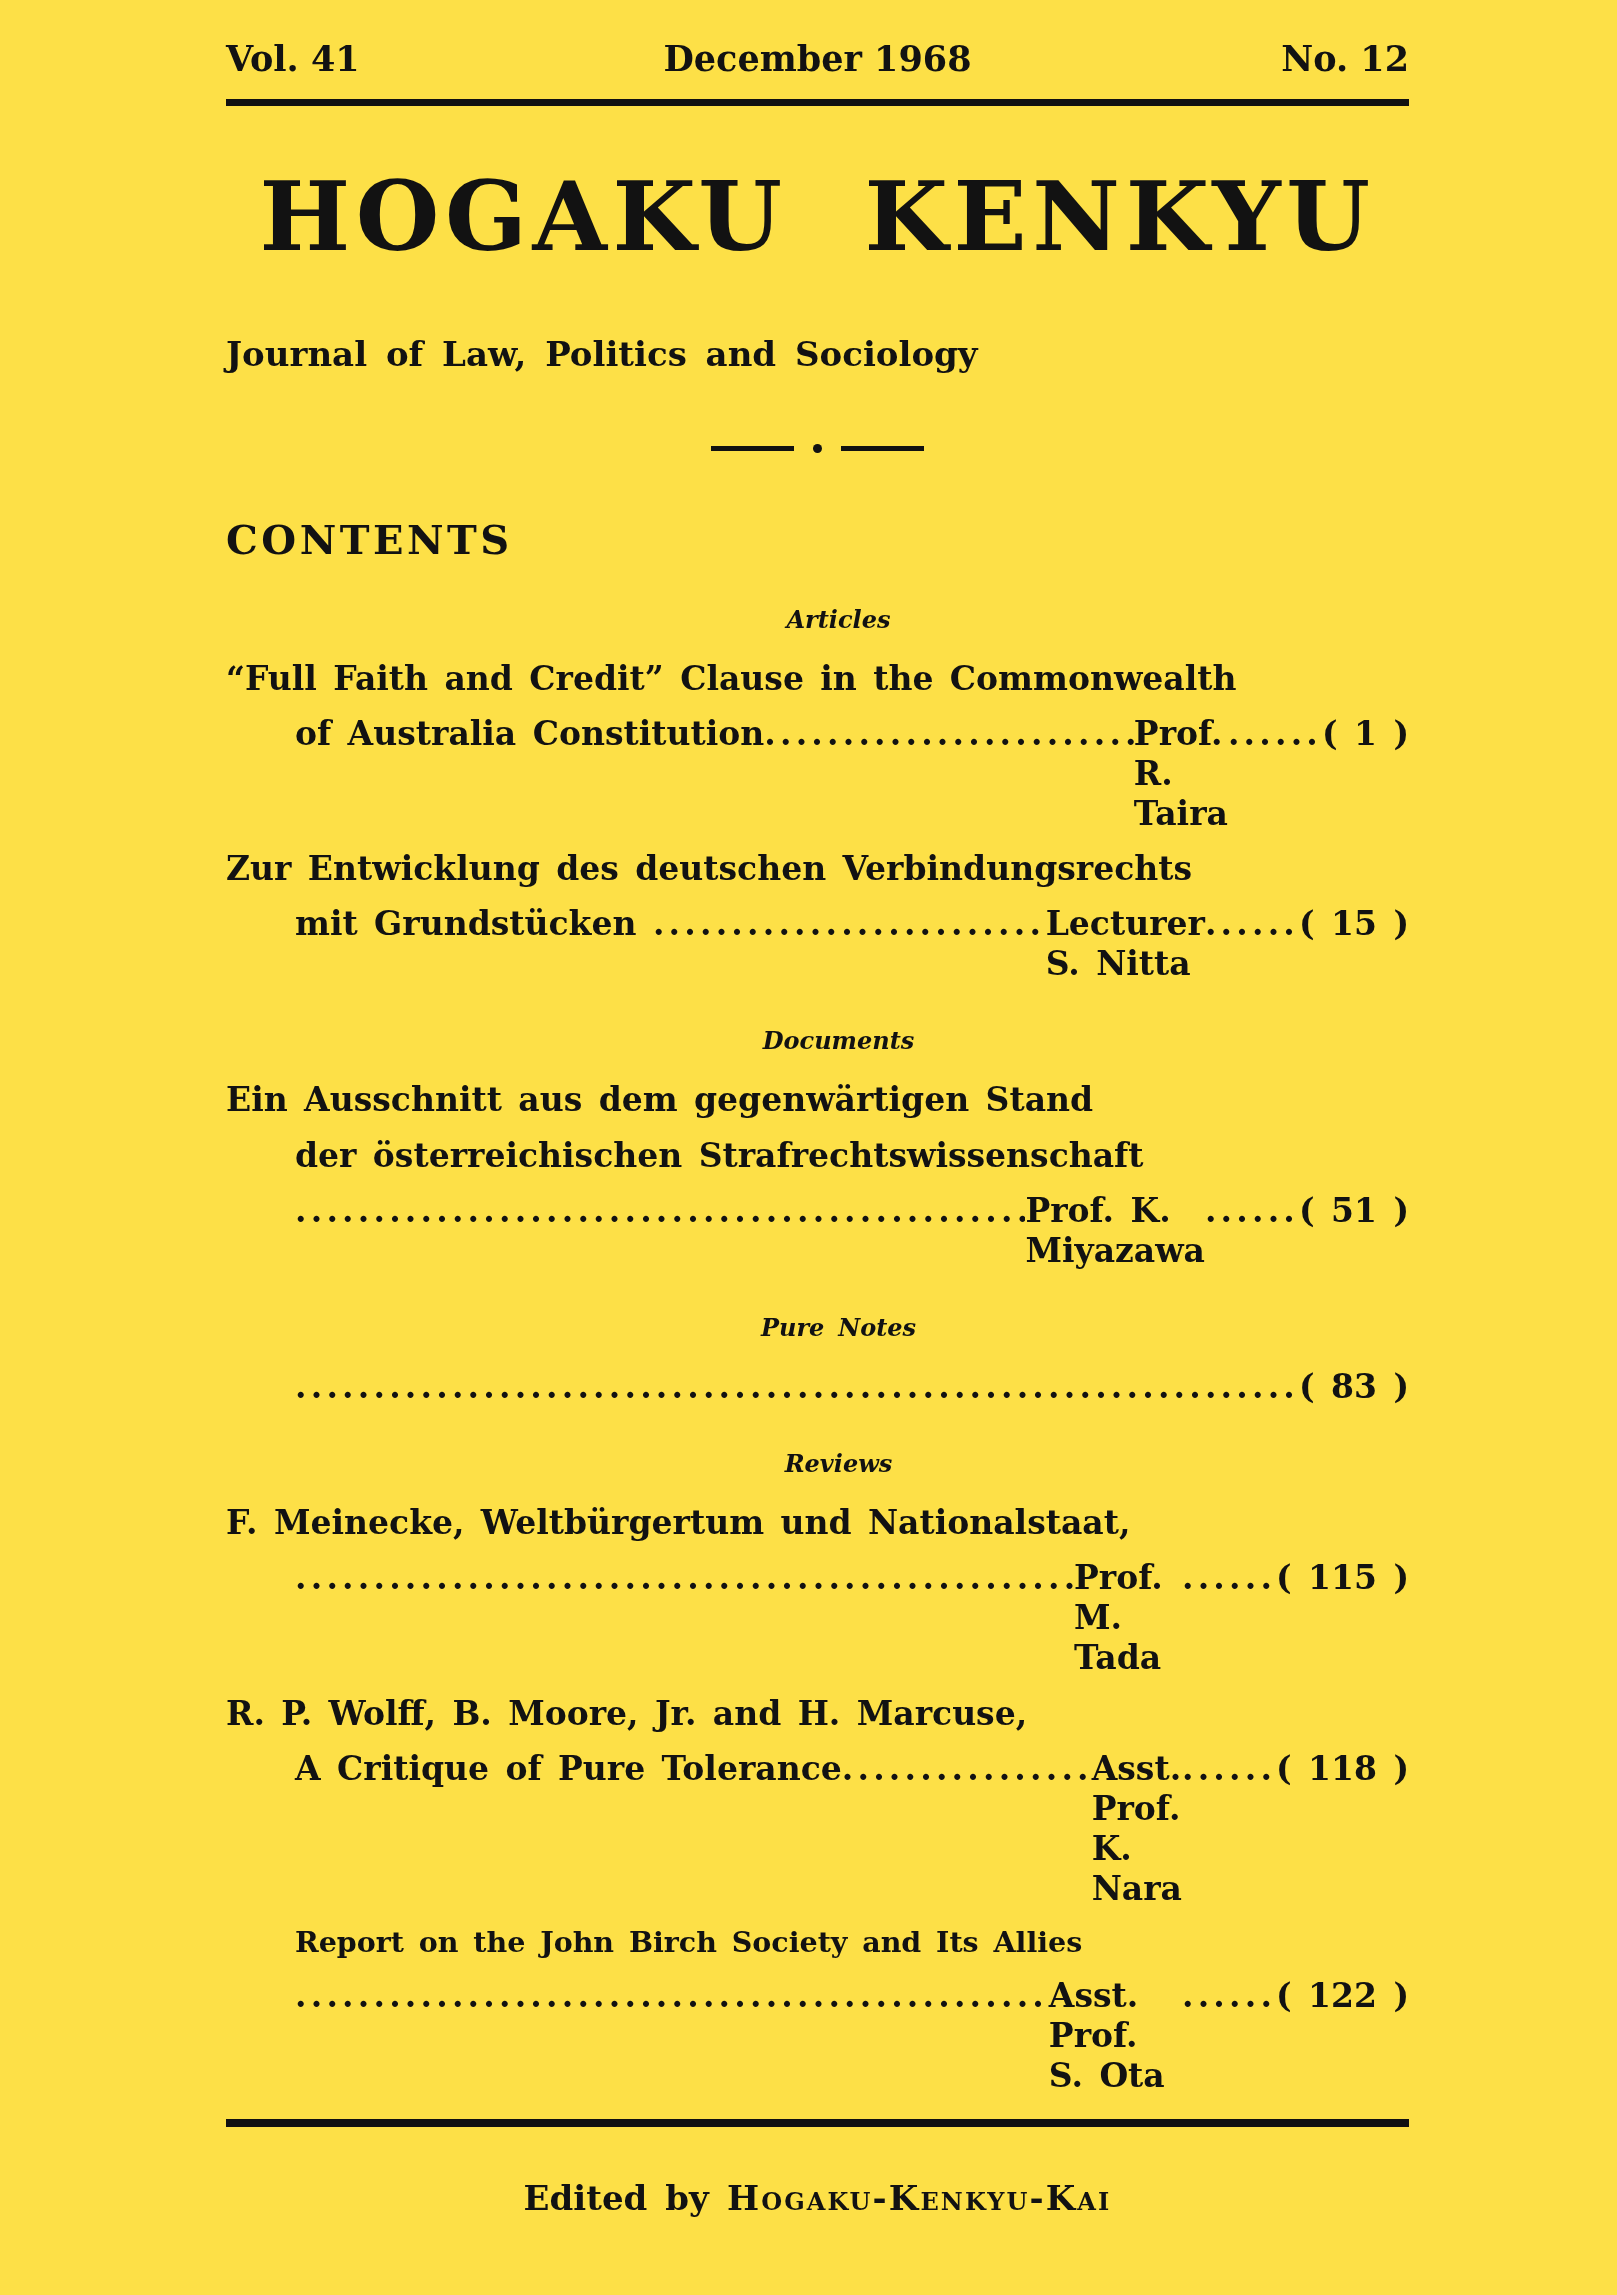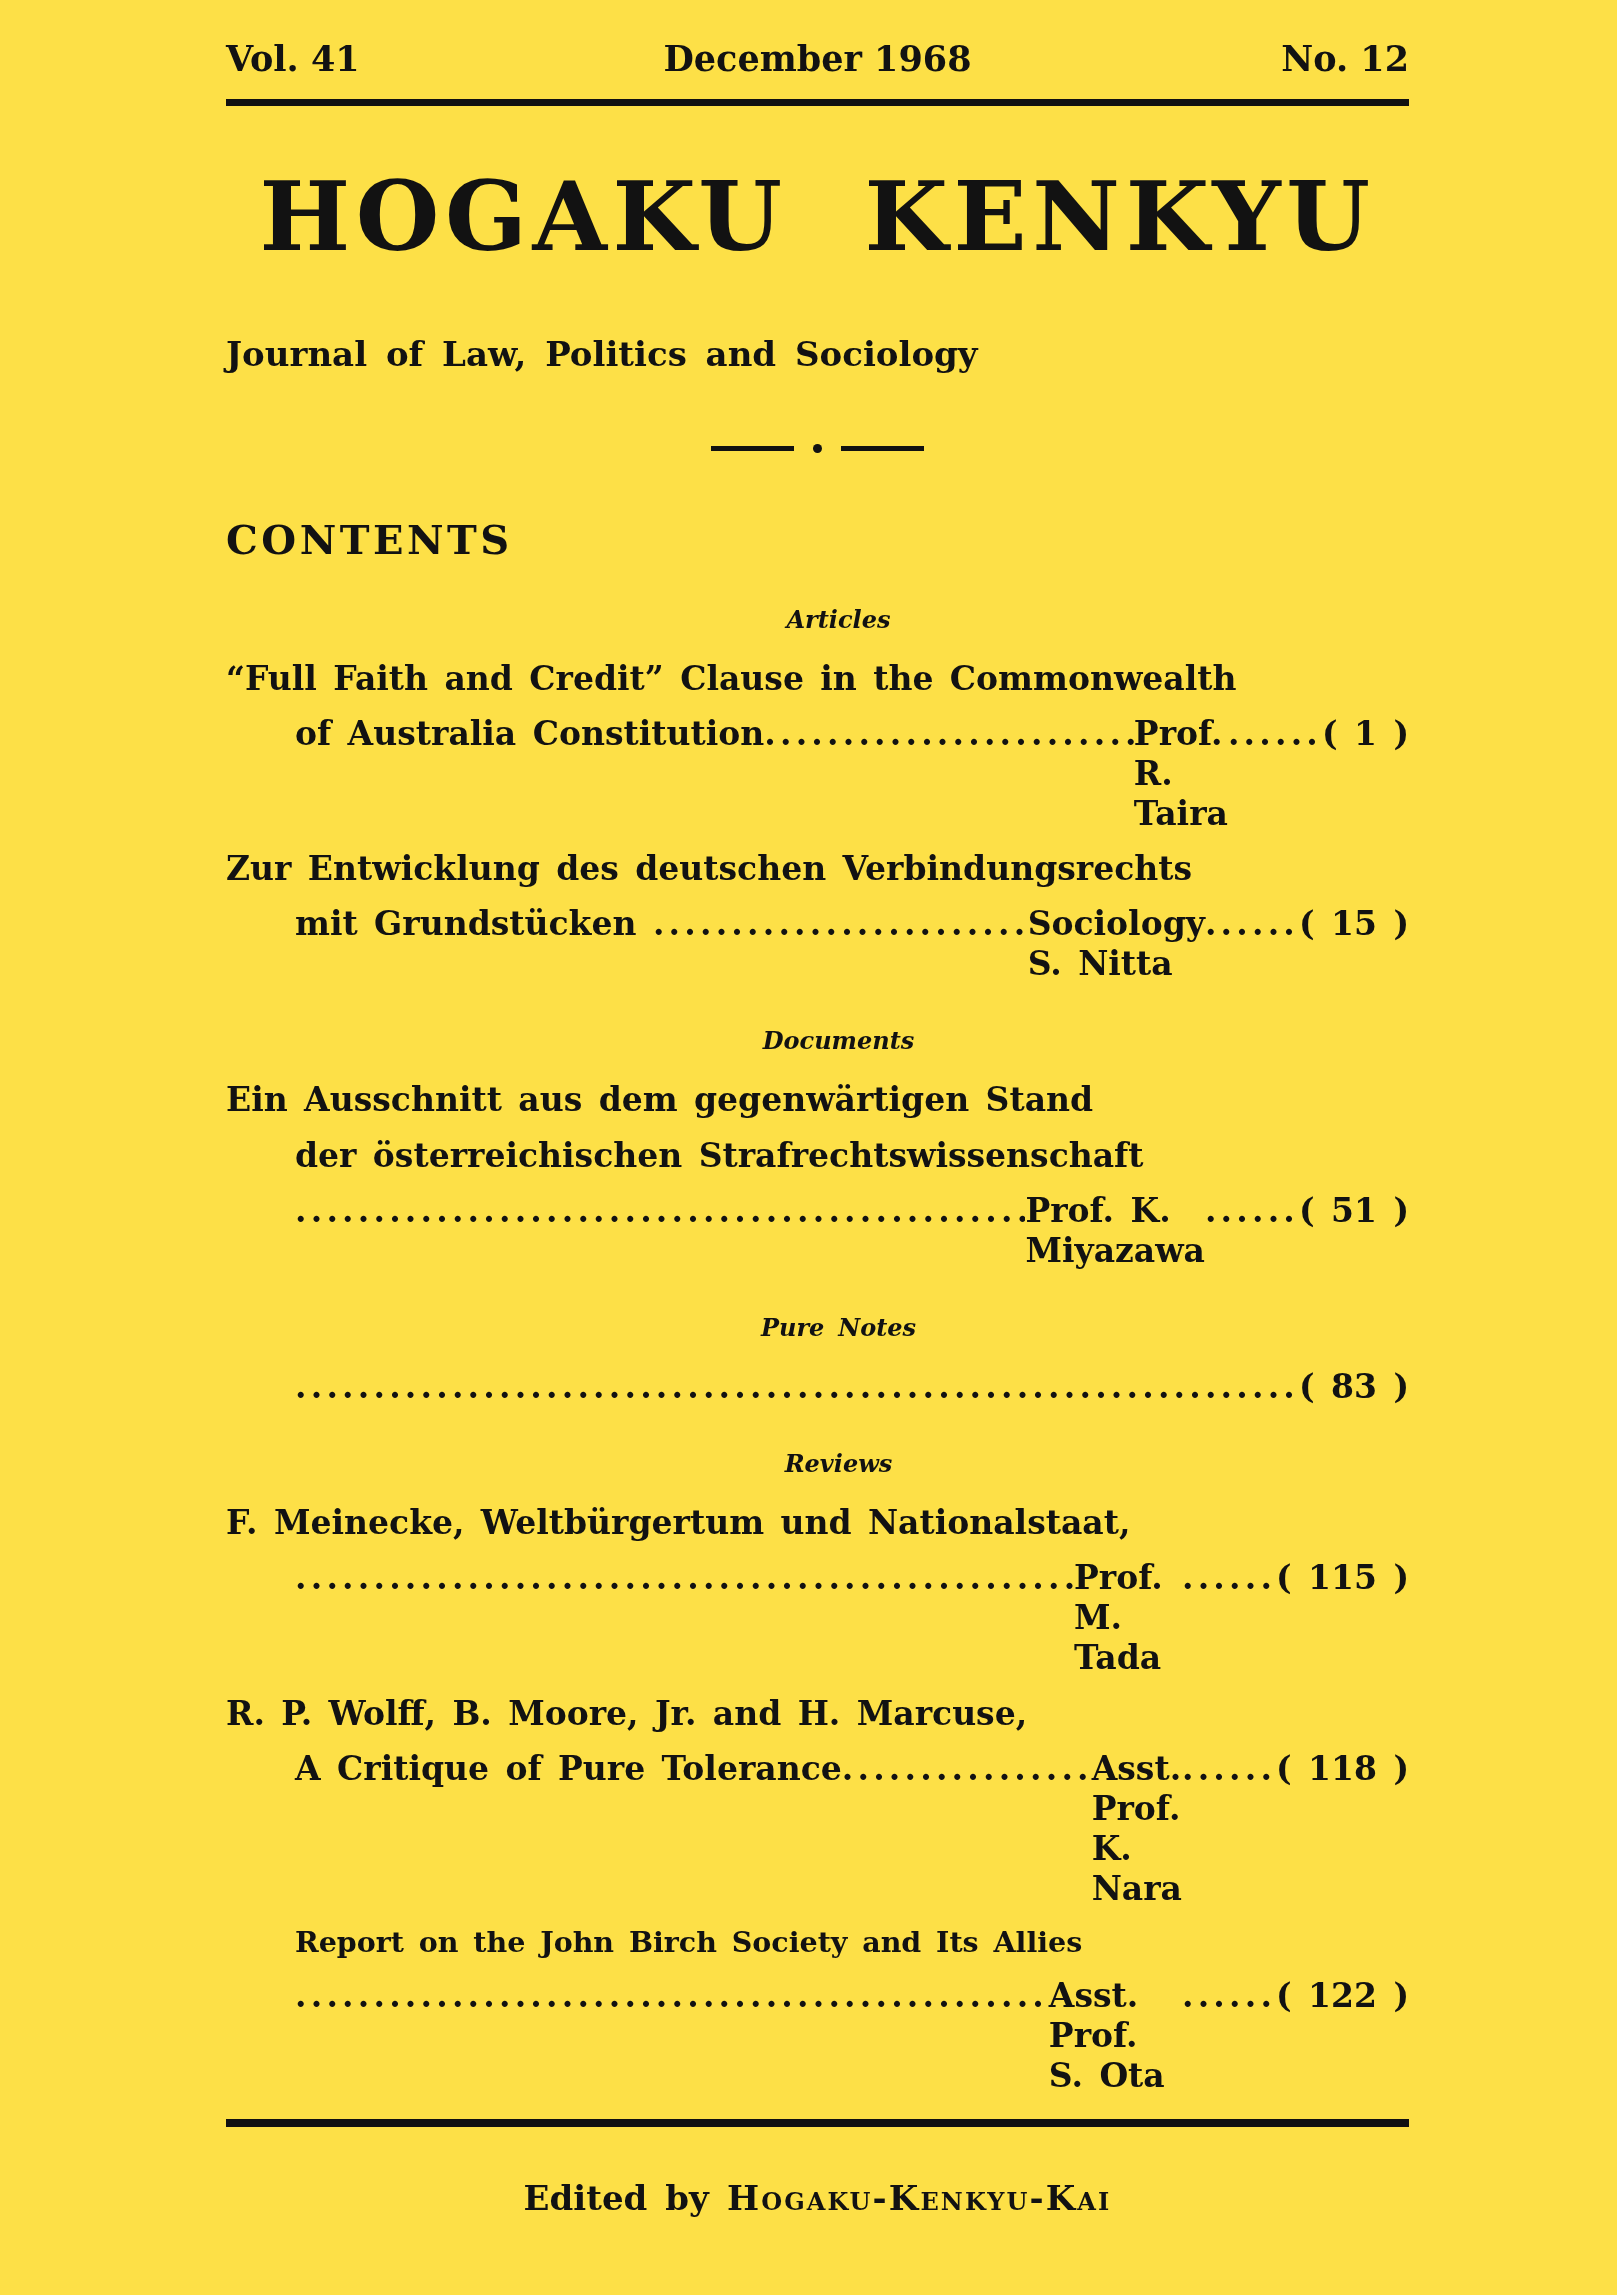--- a/index.html
+++ b/index.html
@@ -71,21 +71,21 @@
       <span class="dotfill"><span>......................................................................................................................</span></span>
       <span class="author">Prof. R. Taira</span>
       <span class="dshort">......</span>
       <span class="pageno">( 1 )</span>
     </div>
 
     <div class="line">Zur Entwicklung des deutschen Verbindungsrechts</div>
     <div class="line leader indent">
       <span class="pre">mit Grundstücken </span>
       <span class="dotfill"><span>......................................................................................................................</span></span>
-      <span class="author">Sociology S. Nitta</span>
+      <span class="author">Lecturer S. Nitta</span>
       <span class="dshort">......</span>
       <span class="pageno">( 15 )</span>
     </div>
 
     <div class="sec-heading">Documents</div>
 
     <div class="line">Ein Ausschnitt aus dem gegenwärtigen Stand</div>
     <div class="line indent">der österreichischen Strafrechtswissenschaft</div>
     <div class="line leader indent">
       <span class="pre"></span>

